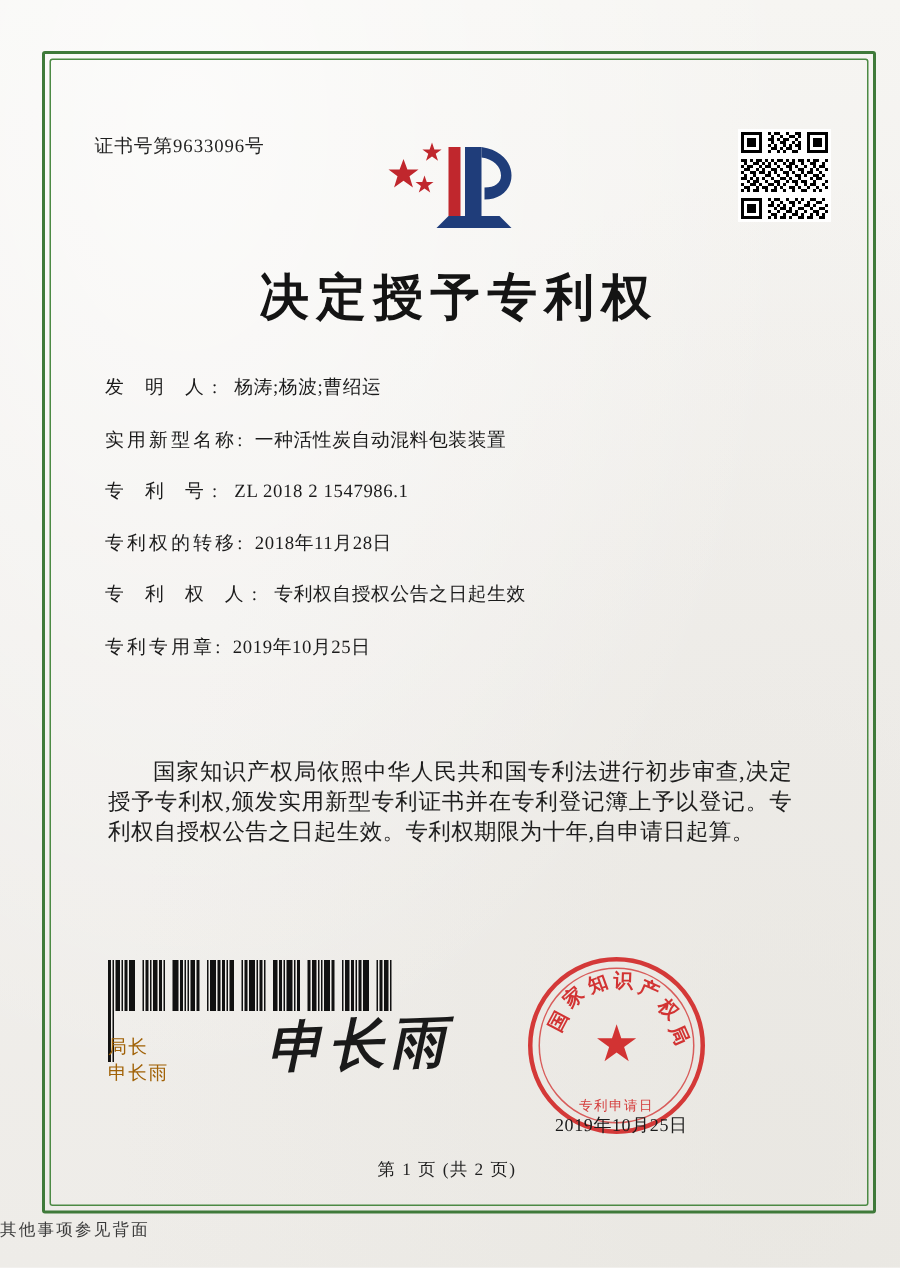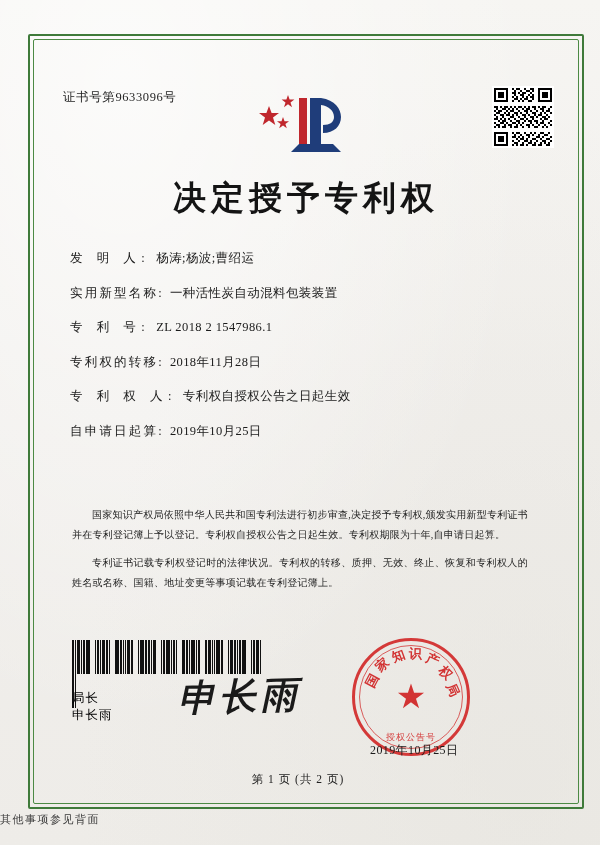--- a/index.html
+++ b/index.html
@@ -124,21 +124,21 @@
     display: flex;
     align-items: baseline;
   }
 
   
   .body-text {
     position: absolute;
     left: 72px;
     width: 456px;
     top: 505px;
-    font-size: 10px;
+    font-size: 15px;
     line-height: 20px;
     color: #1e1e1e;
     text-align: justify;
     letter-spacing: 0.25px;
   }
   .body-text p {
     margin: 0 0 8px 0;
     text-indent: 2em;
   }
 
@@ -159,21 +159,21 @@
   }
 
   
   .sig-label {
     position: absolute;
     left: 72px;
     top: 690px;
     font-size: 12.5px;
     line-height: 17px;
     letter-spacing: 1px;
-    color: #000000;
+    color: #a16207;
   }
   .sig-script {
     position: absolute;
     left: 178px;
     top: 672px;
     font-size: 37px;
     font-family: "DejaVu Serif", "Liberation Serif", serif;
     font-style: italic;
     font-weight: bold;
     color: #1a1a1a;
@@ -518,28 +518,27 @@
     </div>
     <div class="field-row">
       <span class="field-label">专利权的转移:</span>
       <span class="field-value">2018年11月28日</span>
     </div>
     <div class="field-row">
       <span class="field-label wide">专 利 权 人:</span>
       <span class="field-value">专利权自授权公告之日起生效</span>
     </div>
     <div class="field-row two-col">
-      <span class="field-label">自申请日起算:</span>
+      <span class="field-label">专利专用章:</span>
       <span class="field-value">2019年10月25日</span>
     </div>
   </div>
 
   <div class="body-text">
     <p>国家知识产权局依照中华人民共和国专利法进行初步审查,决定授予专利权,颁发实用新型专利证书并在专利登记簿上予以登记。专利权自授权公告之日起生效。专利权期限为十年,自申请日起算。</p>
-    <p>专利证书记载专利权登记时的法律状况。专利权的转移、质押、无效、终止、恢复和专利权人的姓名或名称、国籍、地址变更等事项记载在专利登记簿上。</p>
   </div>
 
   <div class="barcode">
     <i style="width:2px"></i><i style="width:1px"></i><i style="width:3px"></i><i style="width:1px"></i><i style="width:2px"></i><i style="width:4px"></i>
     <i style="width:1px"></i><i style="width:2px"></i><i style="width:1px"></i><i style="width:3px"></i><i style="width:2px"></i><i style="width:1px"></i>
     <i style="width:4px"></i><i style="width:2px"></i><i style="width:1px"></i><i style="width:1px"></i><i style="width:3px"></i><i style="width:2px"></i>
     <i style="width:1px"></i><i style="width:4px"></i><i style="width:2px"></i><i style="width:2px"></i><i style="width:1px"></i><i style="width:3px"></i>
     <i style="width:1px"></i><i style="width:2px"></i><i style="width:4px"></i><i style="width:1px"></i><i style="width:2px"></i><i style="width:1px"></i>
     <i style="width:3px"></i><i style="width:2px"></i><i style="width:1px"></i><i style="width:4px"></i><i style="width:1px"></i><i style="width:2px"></i>
     <i style="width:2px"></i><i style="width:3px"></i><i style="width:1px"></i><i style="width:1px"></i><i style="width:4px"></i><i style="width:2px"></i>
@@ -560,20 +559,20 @@
     <div class="seal-text">
       <span class="seal-char" style="left:14px; top:34px; transform:rotate(-62deg);">国</span>
       <span class="seal-char" style="left:24px; top:18px; transform:rotate(-42deg);">家</span>
       <span class="seal-char" style="left:40px; top:9px; transform:rotate(-20deg);">知</span>
       <span class="seal-char" style="left:57px; top:7px; transform:rotate(2deg);">识</span>
       <span class="seal-char" style="left:74px; top:13px; transform:rotate(24deg);">产</span>
       <span class="seal-char" style="left:87px; top:26px; transform:rotate(45deg);">权</span>
       <span class="seal-char" style="left:94px; top:43px; transform:rotate(66deg);">局</span>
     </div>
     <div class="seal-star">★</div>
-    <div class="seal-bottom">授权公告号</div>
+    <div class="seal-bottom">专利申请日</div>
   </div>
 
   <div class="seal-date">2019年10月25日</div>
 
   <div class="page-num">第 1 页 (共 2 页)</div>
   <div class="footer-note">其他事项参见背面</div>
 </div>
 
 </body></html>

